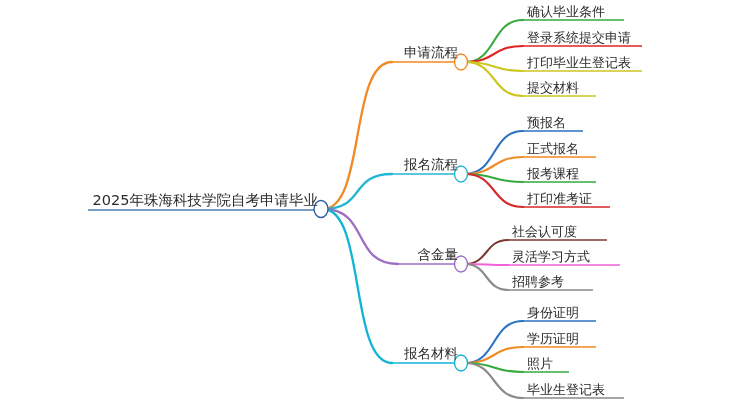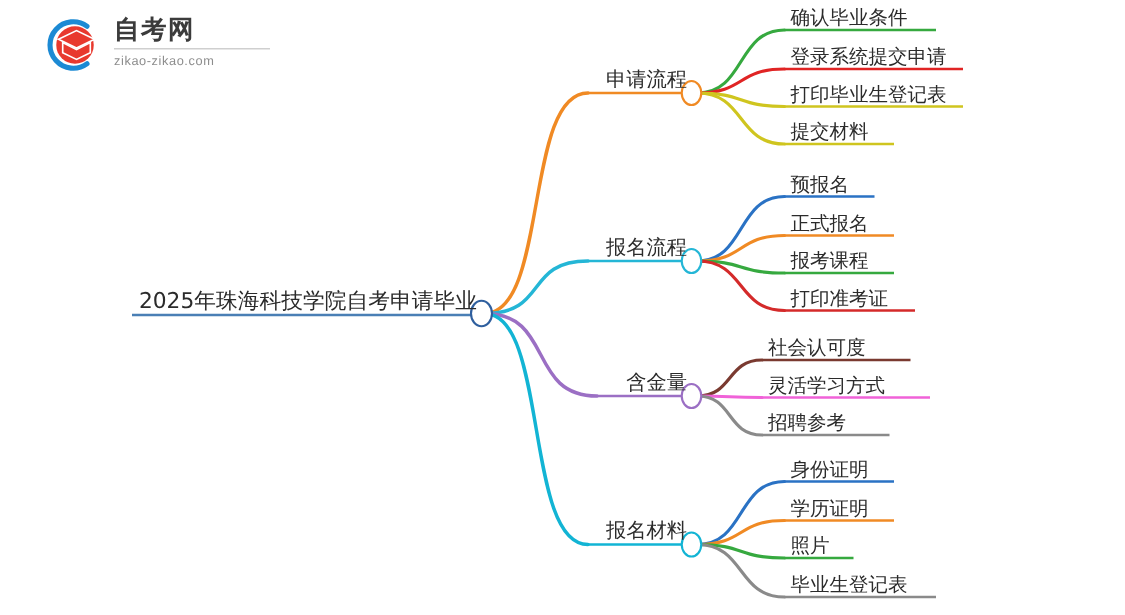--- a/index.html
+++ b/index.html
@@ -97,34 +97,20 @@
   }
   text.mm-leaf-label {
     font-size: 13px;
   }
 </style>
 </head>
 <body>
 
 <div id="stage">
 
-  <div class="logo-wrap">
-    <svg class="logo-mark" viewBox="0 0 42 40">
-      <path d="M30 7.5 A15.5 15.5 0 1 0 30 32.5" fill="none" stroke="#1c8ad4" stroke-width="3.4" stroke-linecap="round"></path>
-      <circle cx="22" cy="20" r="12.5" fill="#e8392e"></circle>
-      <path d="M10.5 15.5 L23 9.5 L35.5 15.5 L23 21.5 Z" fill="#ffffff" opacity="0"></path>
-      <path d="M11 16.2 L23 10.4 L35 16.2 L23 22 Z" fill="#e8392e" stroke="#ffffff" stroke-width="1.1"></path>
-      <path d="M13.8 18.4 L13.8 25.2 L23 29.6 L32.2 25.2 L32.2 18.4 L23 23 Z" fill="#e8392e" stroke="#ffffff" stroke-width="1.1"></path>
-    </svg>
-    <div class="logo-text">
-      <div class="logo-cn">自考网</div>
-      <div class="logo-rule"></div>
-      <div class="logo-url">zikao-zikao.com</div>
-    </div>
-  </div>
 
   <svg id="map" viewBox="0 0 750 410">
     <g id="links-layer">
         <path d="M 323 209 C 365.78 209, 349.22 62, 392 62" stroke="#f08a24" stroke-width="2.3" class="mm-link"></path>
         <path d="M 465 62 C 496.9 62, 491.1 20, 523 20" stroke="#36a93f" stroke-width="2.1" class="mm-link"></path>
         <path d="M 465 62 C 496.9 62, 491.1 46, 523 46" stroke="#e02424" stroke-width="2.1" class="mm-link"></path>
         <path d="M 465 62 C 496.9 62, 491.1 71, 523 71" stroke="#cfc51f" stroke-width="2.1" class="mm-link"></path>
         <path d="M 465 62 C 496.9 62, 491.1 96, 523 96" stroke="#cfc51f" stroke-width="2.1" class="mm-link"></path>
         <path d="M 323 209 C 365.78 209, 349.22 174, 392 174" stroke="#24b6d6" stroke-width="2.3" class="mm-link"></path>
         <path d="M 465 174 C 496.9 174, 491.1 131, 523 131" stroke="#2a72c4" stroke-width="2.1" class="mm-link"></path>

